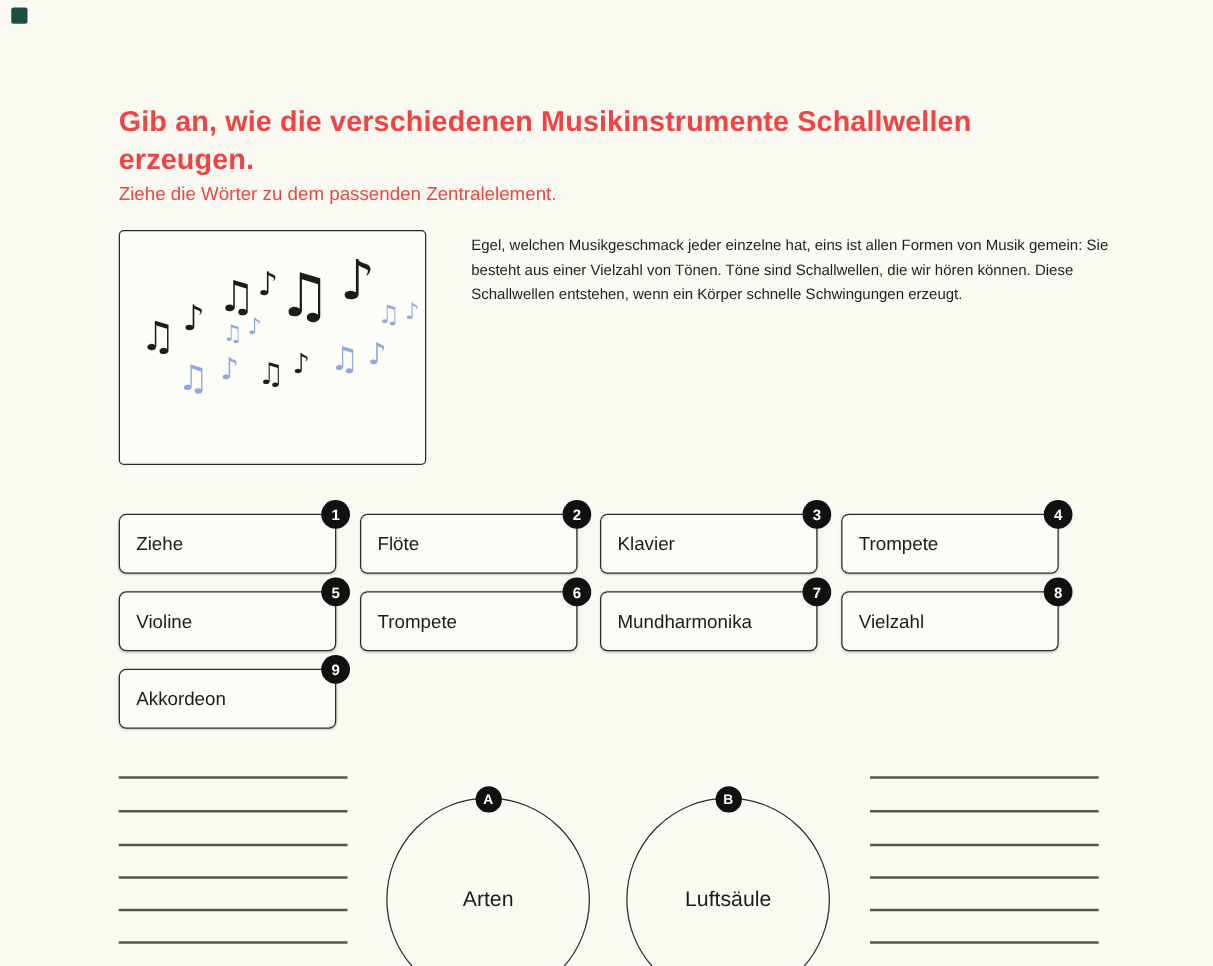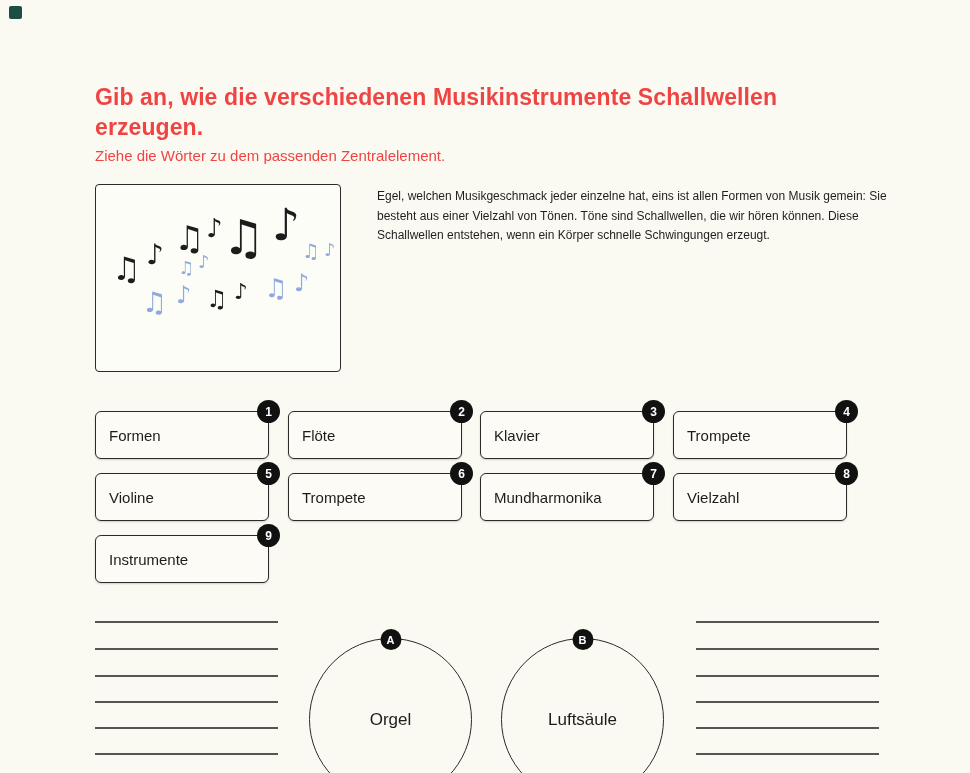--- a/index.html
+++ b/index.html
@@ -119,21 +119,21 @@
       <span style="position: absolute; left: 110px; top: 102px; font-size: 24px; color: rgb(28, 28, 28); line-height: 1;">♫</span>
       <span style="position: absolute; left: 138px; top: 96px; font-size: 22px; color: rgb(28, 28, 28); line-height: 1;">♪</span>
     </div>
 </div>
 
 <div class="abs intro-text">
   <p>Egel, welchen Musikgeschmack jeder einzelne hat, eins ist allen Formen von Musik gemein: Sie besteht aus einer Vielzahl von Tönen. Töne sind Schallwellen, die wir hören können. Diese Schallwellen entstehen, wenn ein Körper schnelle Schwingungen erzeugt.</p>
 </div>
 
 <div class="abs drag-box row1 col1">
-  <span>Formen</span>
+  <span>Ziehe</span>
   <span class="num-badge">1</span>
 </div>
 <div class="abs drag-box row1 col2">
   <span>Flöte</span>
   <span class="num-badge">2</span>
 </div>
 <div class="abs drag-box row1 col3">
   <span>Klavier</span>
   <span class="num-badge">3</span>
 </div>
@@ -151,21 +151,21 @@
 </div>
 <div class="abs drag-box row2 col3">
   <span>Mundharmonika</span>
   <span class="num-badge">7</span>
 </div>
 <div class="abs drag-box row2 col4">
   <span>Vielzahl</span>
   <span class="num-badge">8</span>
 </div>
 <div class="abs drag-box row3 col1">
-  <span>Instrumente</span>
+  <span>Akkordeon</span>
   <span class="num-badge">9</span>
 </div>
 
 <div class="lines-left">
   <div class="rule-line ly1"></div>
   <div class="rule-line ly2"></div>
   <div class="rule-line ly3"></div>
   <div class="rule-line ly4"></div>
   <div class="rule-line ly5"></div>
   <div class="rule-line ly6"></div>
@@ -174,18 +174,18 @@
   <div class="rule-line ly1"></div>
   <div class="rule-line ly2"></div>
   <div class="rule-line ly3"></div>
   <div class="rule-line ly4"></div>
   <div class="rule-line ly5"></div>
   <div class="rule-line ly6"></div>
 </div>
 
 <div class="abs target-circle circle-a">
   <span class="letter-badge">A</span>
-  <span>Orgel</span>
+  <span>Arten</span>
 </div>
 <div class="abs target-circle circle-b">
   <span class="letter-badge">B</span>
   <span>Luftsäule</span>
 </div>
 
 </body></html>

